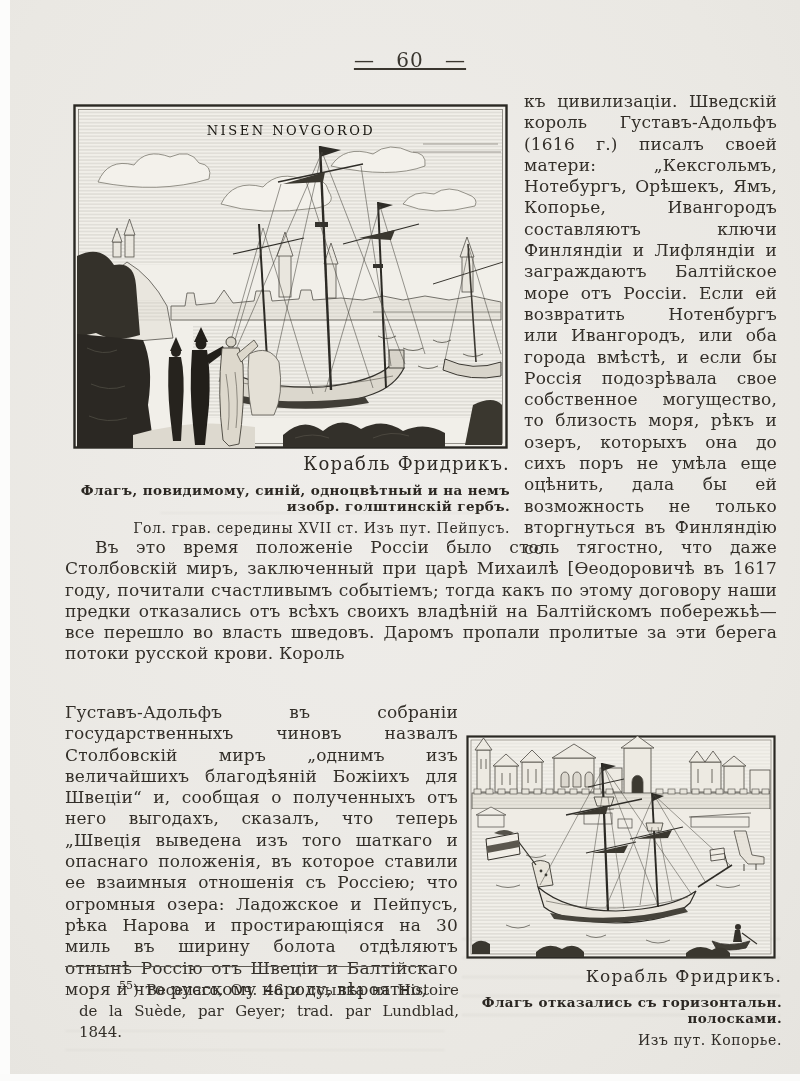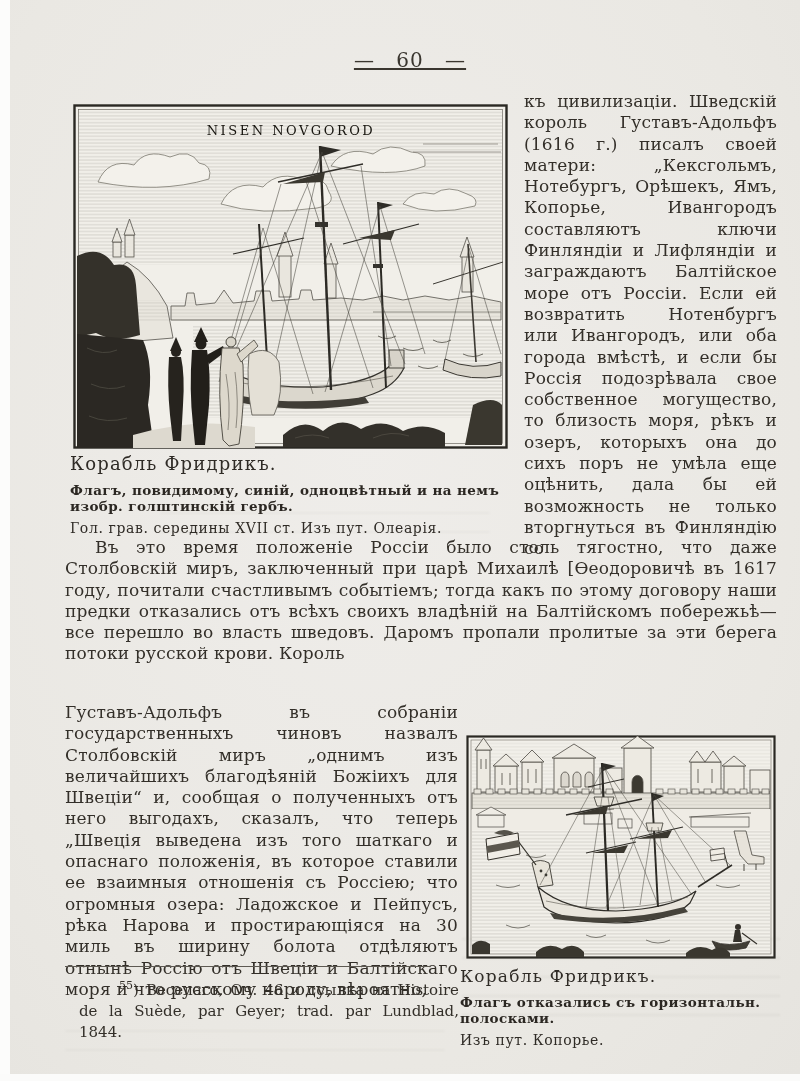--- a/index.html
+++ b/index.html
@@ -12,21 +12,21 @@
     position:absolute;left:10px;top:0;width:790px;height:1074px;
     background:#eceae6;
     background-image:radial-gradient(ellipse at 45% 40%, #efedea 0%, #eae8e3 70%, #e6e4df 100%);
   }
   .page-number{
     position:absolute;left:300px;top:48px;width:200px;text-align:center;
     font-size:20px;color:#3a362f;word-spacing:14px;letter-spacing:1px;text-decoration:underline;
   }
   .figure-frame{position:absolute;}
   .figure-frame svg{display:block;}
-  .caption{position:absolute;text-align:left;color:#2f2b26;}
+  .caption{position:absolute;text-align:right;color:#2f2b26;}
   .cap-title{font-size:18px;letter-spacing:1.2px;margin:0 0 8px 0;}
   .cap-sub{font-size:13.5px;font-weight:bold;letter-spacing:.4px;margin:0 0 6px 0;color:#2b2722;}
   .cap-sub2{font-size:14px;letter-spacing:.6px;margin:0;color:#2f2b26;}
   .bodytext{
     position:absolute;color:#332f29;font-size:17px;line-height:21.3px;
     text-align:justify;letter-spacing:.2px;
   }
   .bodytext p{margin:0;}
   .bodytext p.indent{text-indent:30px;}
   sup.fn{font-size:11px;line-height:0;vertical-align:super;letter-spacing:0;}
@@ -163,21 +163,21 @@
         <path d="M210,331 Q230,312 250,327 Q268,311 288,325 Q310,313 330,327 Q352,317 372,329 L372,343 L210,343 Z" fill="#33302a"></path>
         <path d="M400,301 Q420,291 429,301 L429,341 L392,341 Z" fill="#3a372f"></path>
         <path d="M222,334 Q240,328 256,334 M300,334 Q318,326 336,332" stroke="#504d44" stroke-width="0.8" fill="none"></path>
       </g>
     </svg>
   </div>
 
   <div class="caption" style="left:60px;top:453px;width:440px;">
     <p class="cap-title">Корабль Фридрикъ.</p>
     <p class="cap-sub">Флагъ, повидимому, синій, одноцвѣтный и на немъ изобр. голштинскій гербъ.</p>
-    <p class="cap-sub2">Гол. грав. середины XVII ст. Изъ пут. Олеарія.</p>
+    <p class="cap-sub2">Гол. грав. середины XVII ст. Изъ пут. Пейпусъ.</p>
   </div>
 
   <div class="bodytext" style="left:514px;top:91px;width:253px;">
     <p>къ цивилизаціи. Шведскій король Густавъ-Адольфъ (1616 г.) писалъ своей матери: „Кексгольмъ, Нотебургъ, Орѣшекъ, Ямъ, Копорье, Ивангородъ составляютъ ключи Финляндіи и Лифляндіи и заграждаютъ Балтійское море отъ Россіи. Если ей возвратить Нотенбургъ или Ивангородъ, или оба города вмѣстѣ, и если бы Россія подозрѣвала свое собственное могущество, то близость моря, рѣкъ и озеръ, которыхъ она до сихъ поръ не умѣла еще оцѣнить, дала бы ей возможность не только вторгнуться въ Финляндію со</p>
   </div>
 
   <div class="bodytext" style="left:55px;top:537px;width:712px;">
     <p class="indent">Въ это время положеніе Россіи было столь тягостно, что даже Столбовскій миръ, заключенный при царѣ Михаилѣ [Ѳеодоровичѣ въ 1617 году, почитали счастливымъ событіемъ; тогда какъ по этому договору наши предки отказались отъ всѣхъ своихъ владѣній на Балтійскомъ побережьѣ—все перешло во власть шведовъ. Даромъ пропали пролитые за эти берега потоки русской крови. Король</p>
   </div>
 

